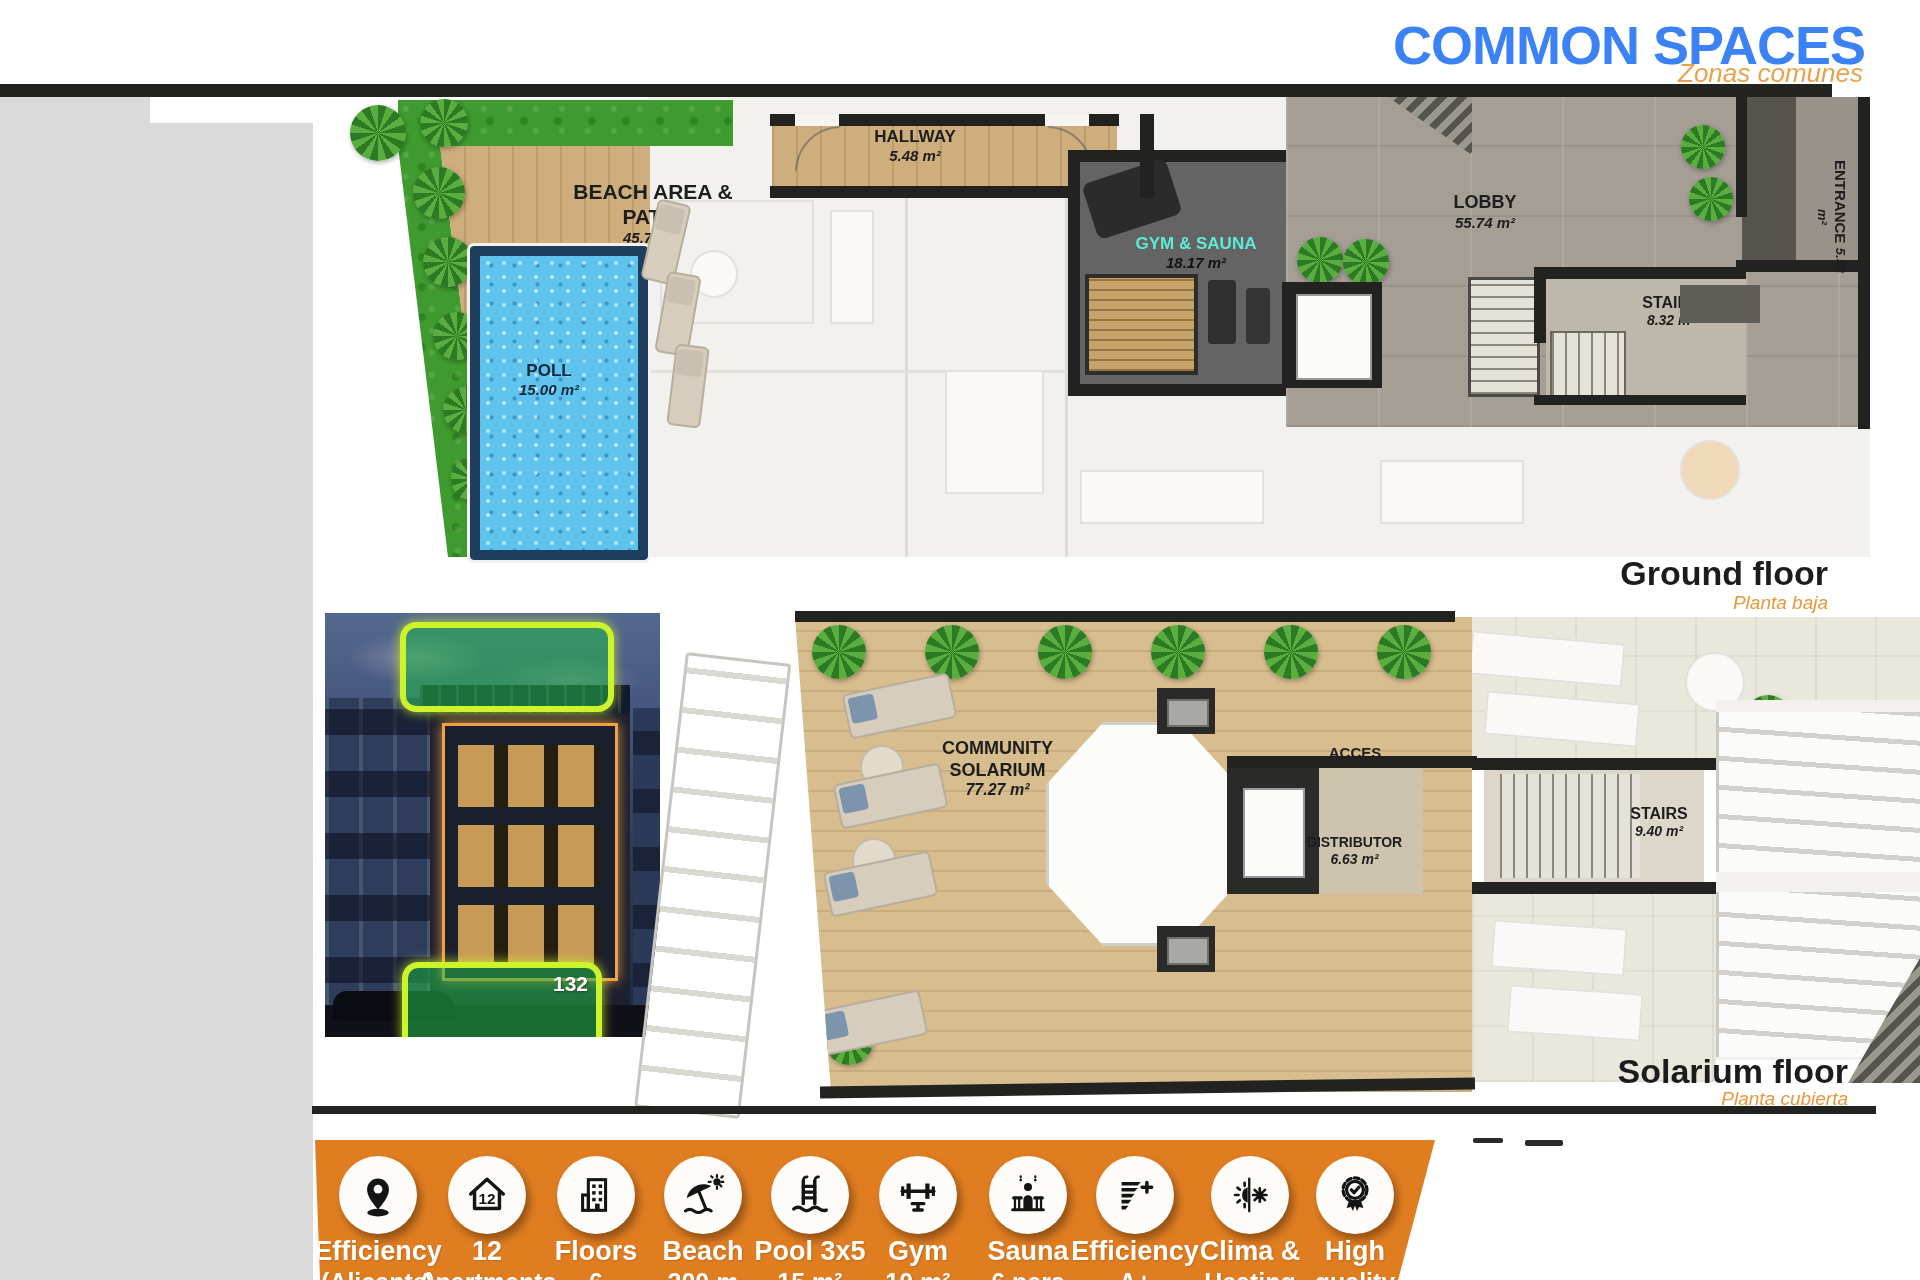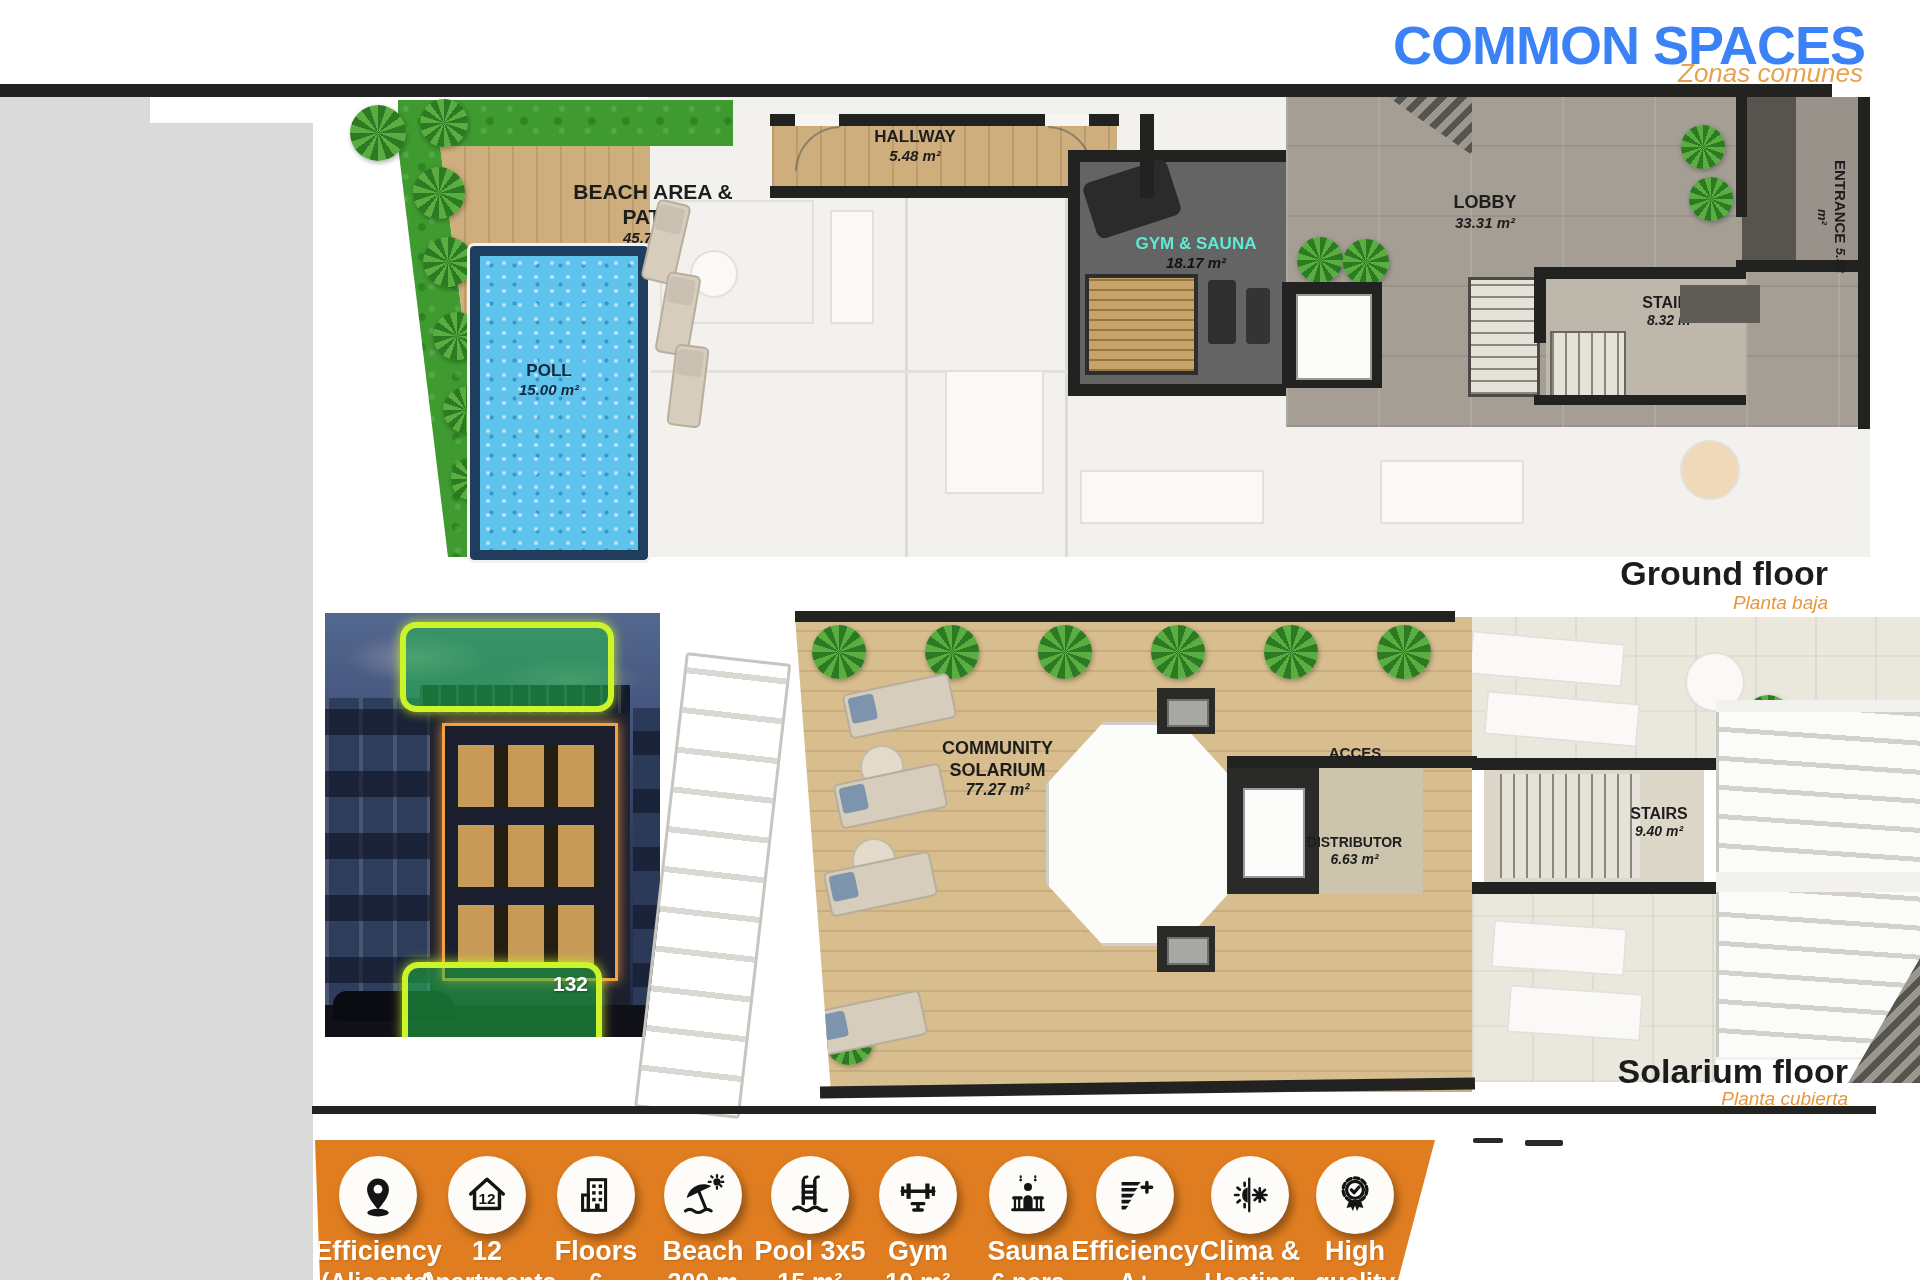--- a/index.html
+++ b/index.html
@@ -117,21 +117,21 @@
       <div class="abs" style="left:166px;top:126px;width:24px;height:56px;background:#343434;border-radius:4px;"></div>
       <div class="abs" style="left:36px;top:72px;width:160px;text-align:center;">
         <div class="room-label" style="font-size:17px;color:#5eead4;">GYM &amp; SAUNA</div>
         <div class="room-area" style="font-size:15px;color:#111;">18.17 m²</div>
       </div>
     </div>
 
     <div class="abs concrete" style="left:961px;top:0;width:572px;height:330px;"></div>
     <div class="abs" style="left:1080px;top:95px;width:160px;text-align:center;">
       <div class="room-label" style="font-size:18px;">LOBBY</div>
-      <div class="room-area" style="font-size:15px;">33.31 m²</div>
+      <div class="room-area" style="font-size:15px;">55.74 m²</div>
     </div>
     <div class="abs palm" style="left:972px;top:140px;width:46px;height:46px;"></div>
     <div class="abs palm" style="left:1018px;top:142px;width:46px;height:46px;"></div>
 
     <div class="abs" style="left:957px;top:185px;width:100px;height:106px;background:#222220;">
       <div class="abs" style="left:14px;top:12px;width:72px;height:82px;background:#fbfbfa;border:2px solid #9a9a96;"></div>
     </div>
 
     <div class="abs treads-h" style="left:1143px;top:180px;width:66px;height:114px;border:3px solid #4a4946;"></div>
     <div class="abs wall" style="left:1209px;top:170px;width:212px;height:12px;"></div>

